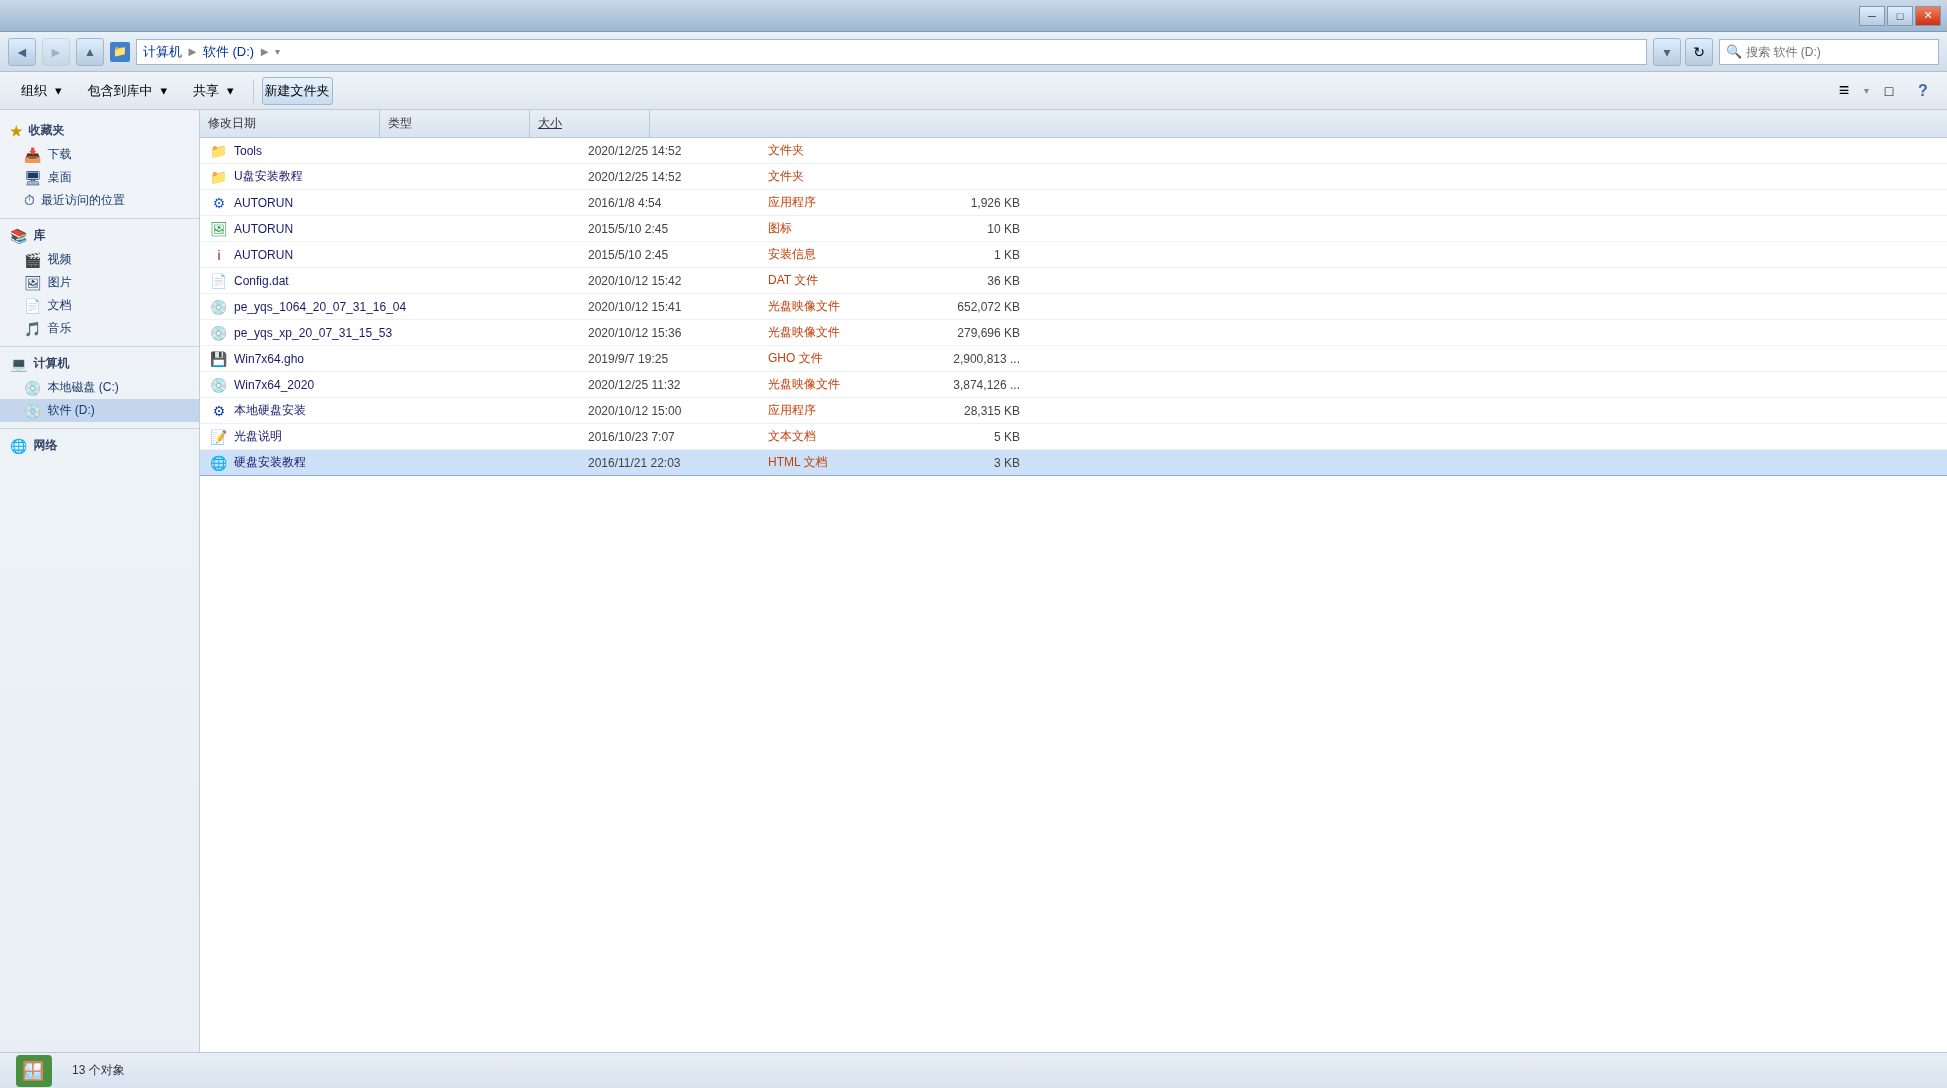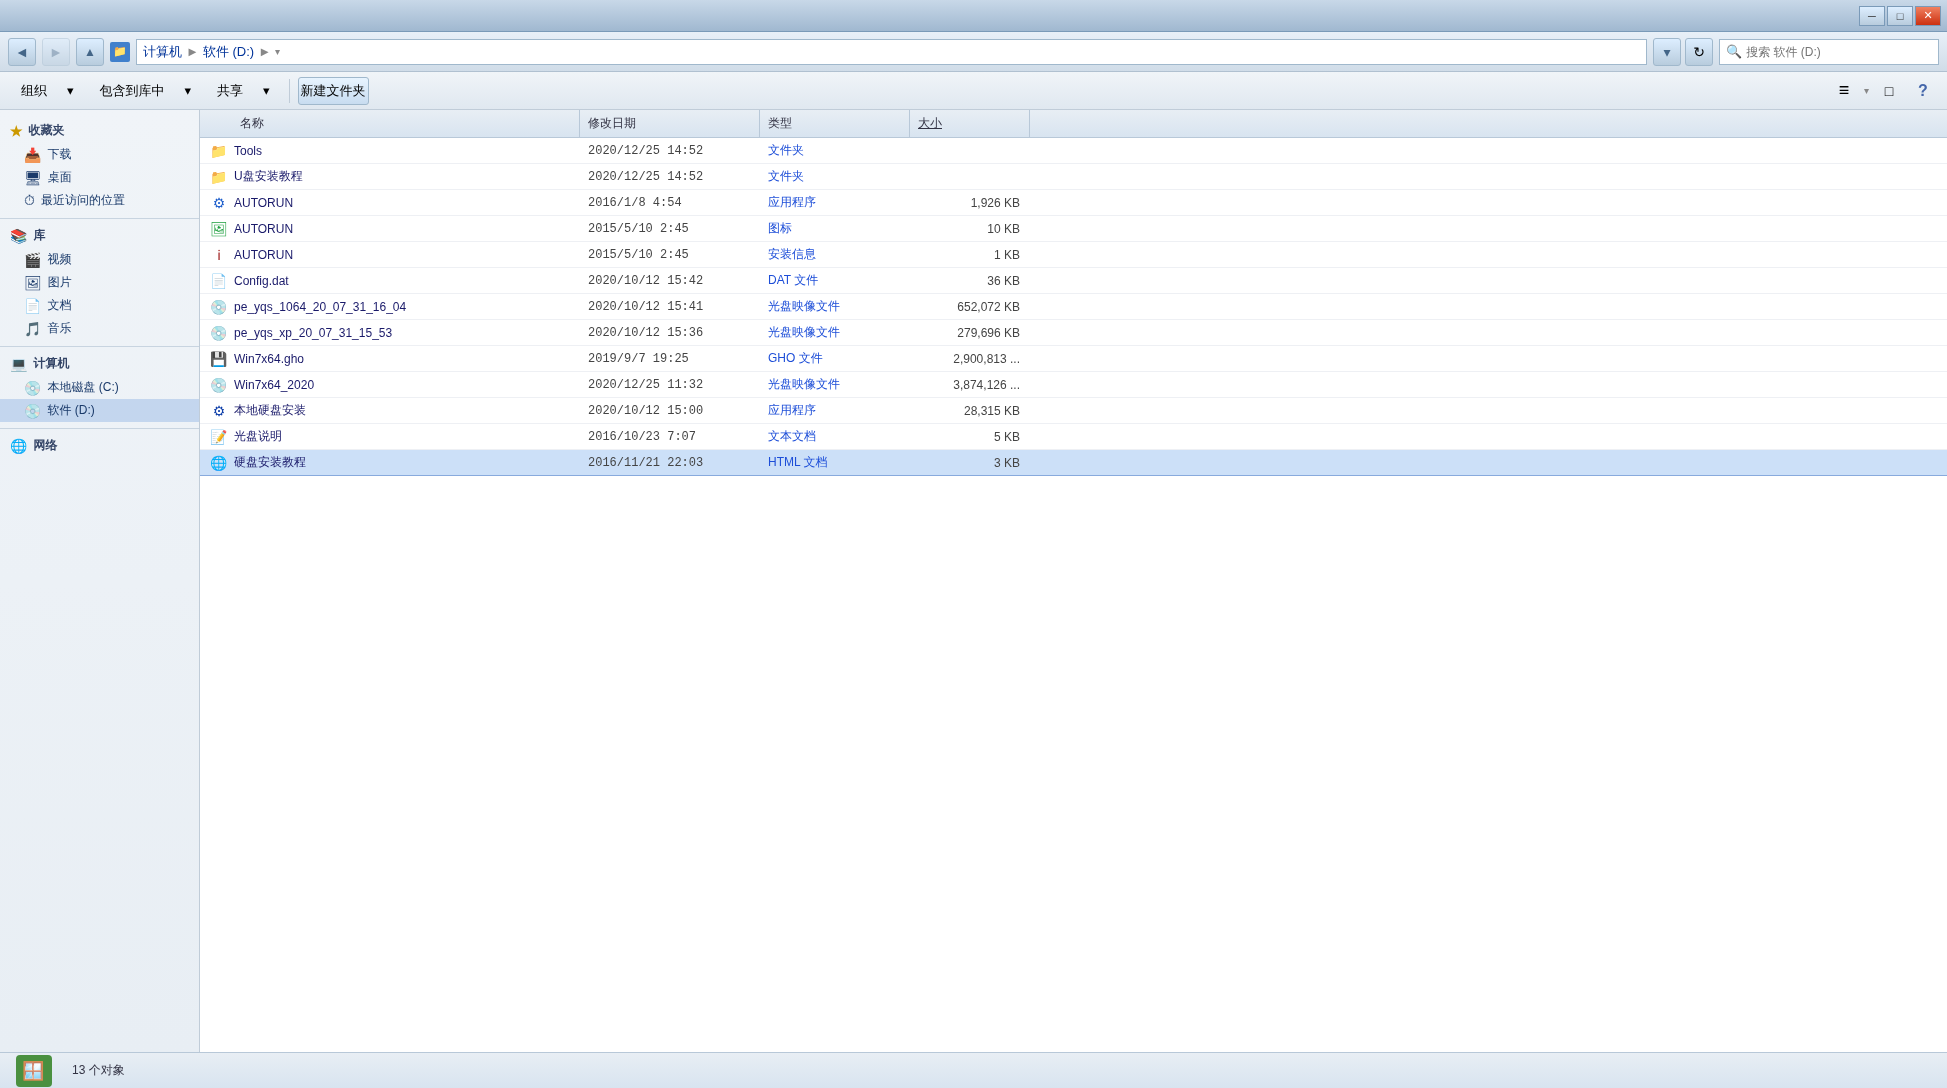--- a/index.html
+++ b/index.html
@@ -130,21 +130,21 @@
       border-bottom: 1px solid #c0ccd8;
     }
     .toolbar-btn {
       height: 28px;
       padding: 0 10px;
       border: 1px solid transparent;
       background: transparent;
       cursor: pointer;
       display: flex;
       align-items: center;
-      gap: 20px;
+      gap: 8px;
       font-size: 13px;
       border-radius: 3px;
     }
     .toolbar-sep {
       width: 1px;
       height: 24px;
       background: #c0ccd8;
       margin: 0 4px;
     }
     .new-folder-btn {
@@ -281,22 +281,22 @@
       width: 380px;
       display: flex;
       align-items: center;
       gap: 6px;
       padding-left: 10px;
       white-space: nowrap;
       overflow: hidden;
       text-overflow: ellipsis;
       color: #1a1a6a;
     }
-    .file-cell-date { width: 180px; padding-left: 8px; color: #444; font-family: Liberation Mono, monospace; }
-    .file-cell-type { width: 150px; padding-left: 8px; color: #1d4ed8; }
+    .file-cell-date { width: 180px; padding-left: 8px; color: #444; }
+    .file-cell-type { width: 150px; padding-left: 8px; color: #c2410c; }
     .file-cell-size { width: 120px; padding-left: 8px; color: #444; text-align: right; padding-right: 10px; }
     .file-icon {
       width: 18px;
       height: 18px;
       display: flex;
       align-items: center;
       justify-content: center;
       font-size: 14px;
       flex-shrink: 0;
     }
@@ -455,21 +455,20 @@
         <span class="folder-icon">🌐</span>
         <span>网络</span>
       </div>
     </div>
 
   </div>
 
   <div class="file-area">
 
     <div class="file-list-header">
-      <div class="col-name">名称</div>
       <div class="col-date">修改日期</div>
       <div class="col-type">类型</div>
       <div class="col-size">大小</div>
     </div>
 
     <div class="file-list" id="file-list-container">
     <div class="file-row">
     <div class="file-cell-name">
       <div class="file-icon" style="color:#e8a020">📁</div>
       <span>Tools</span>

